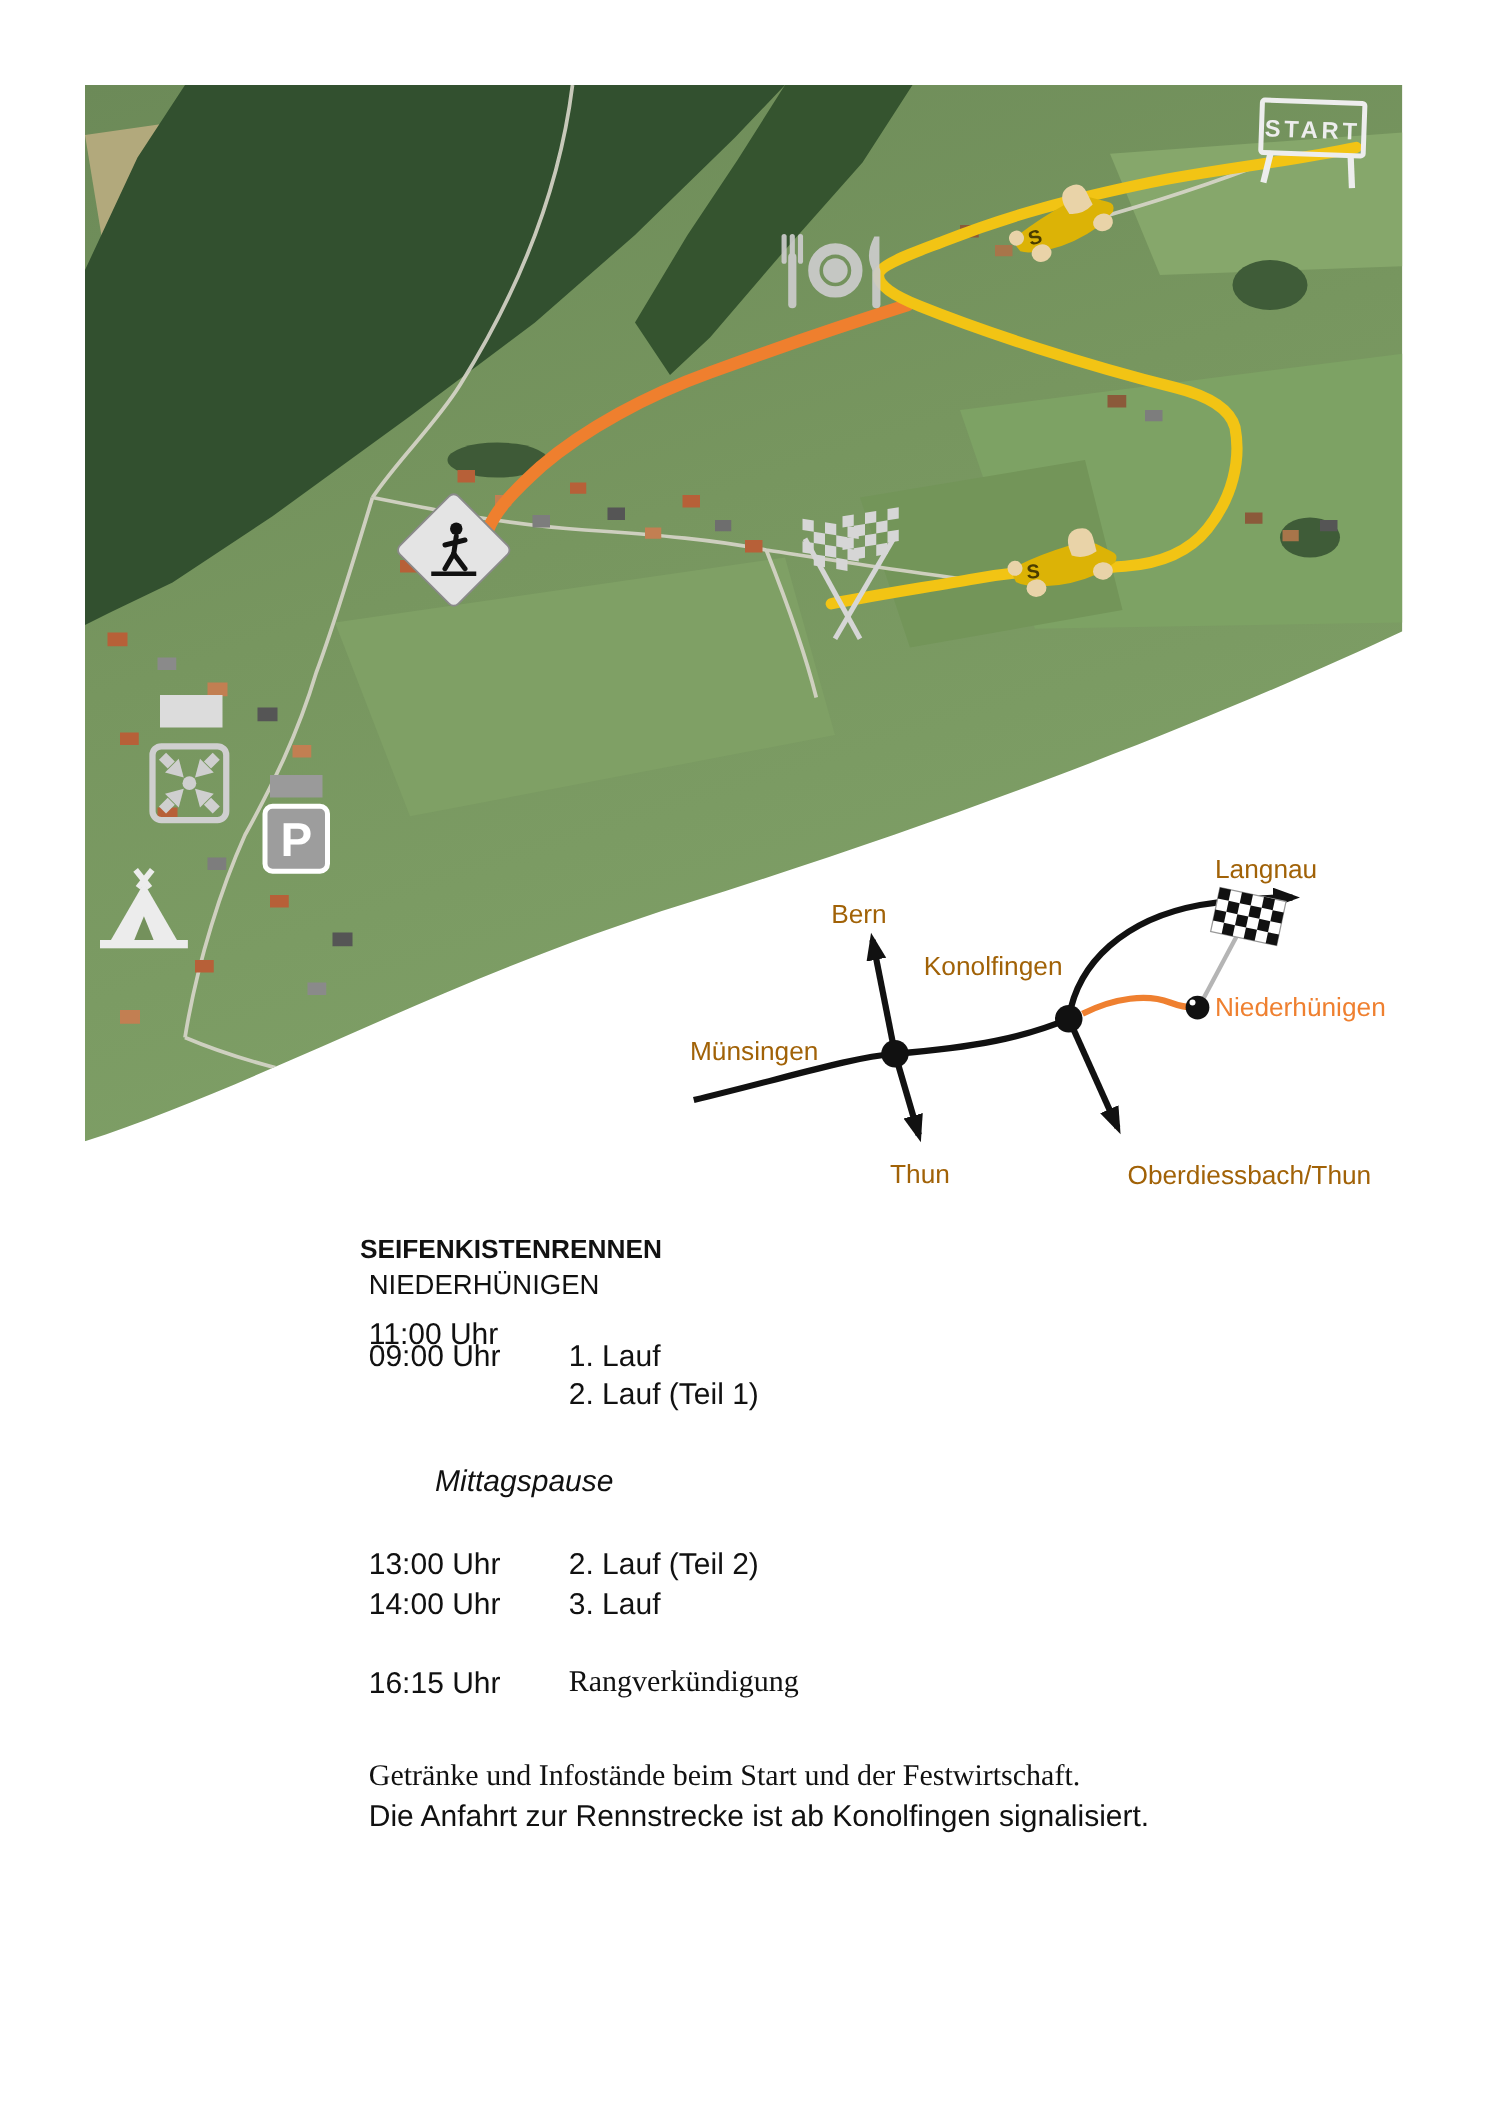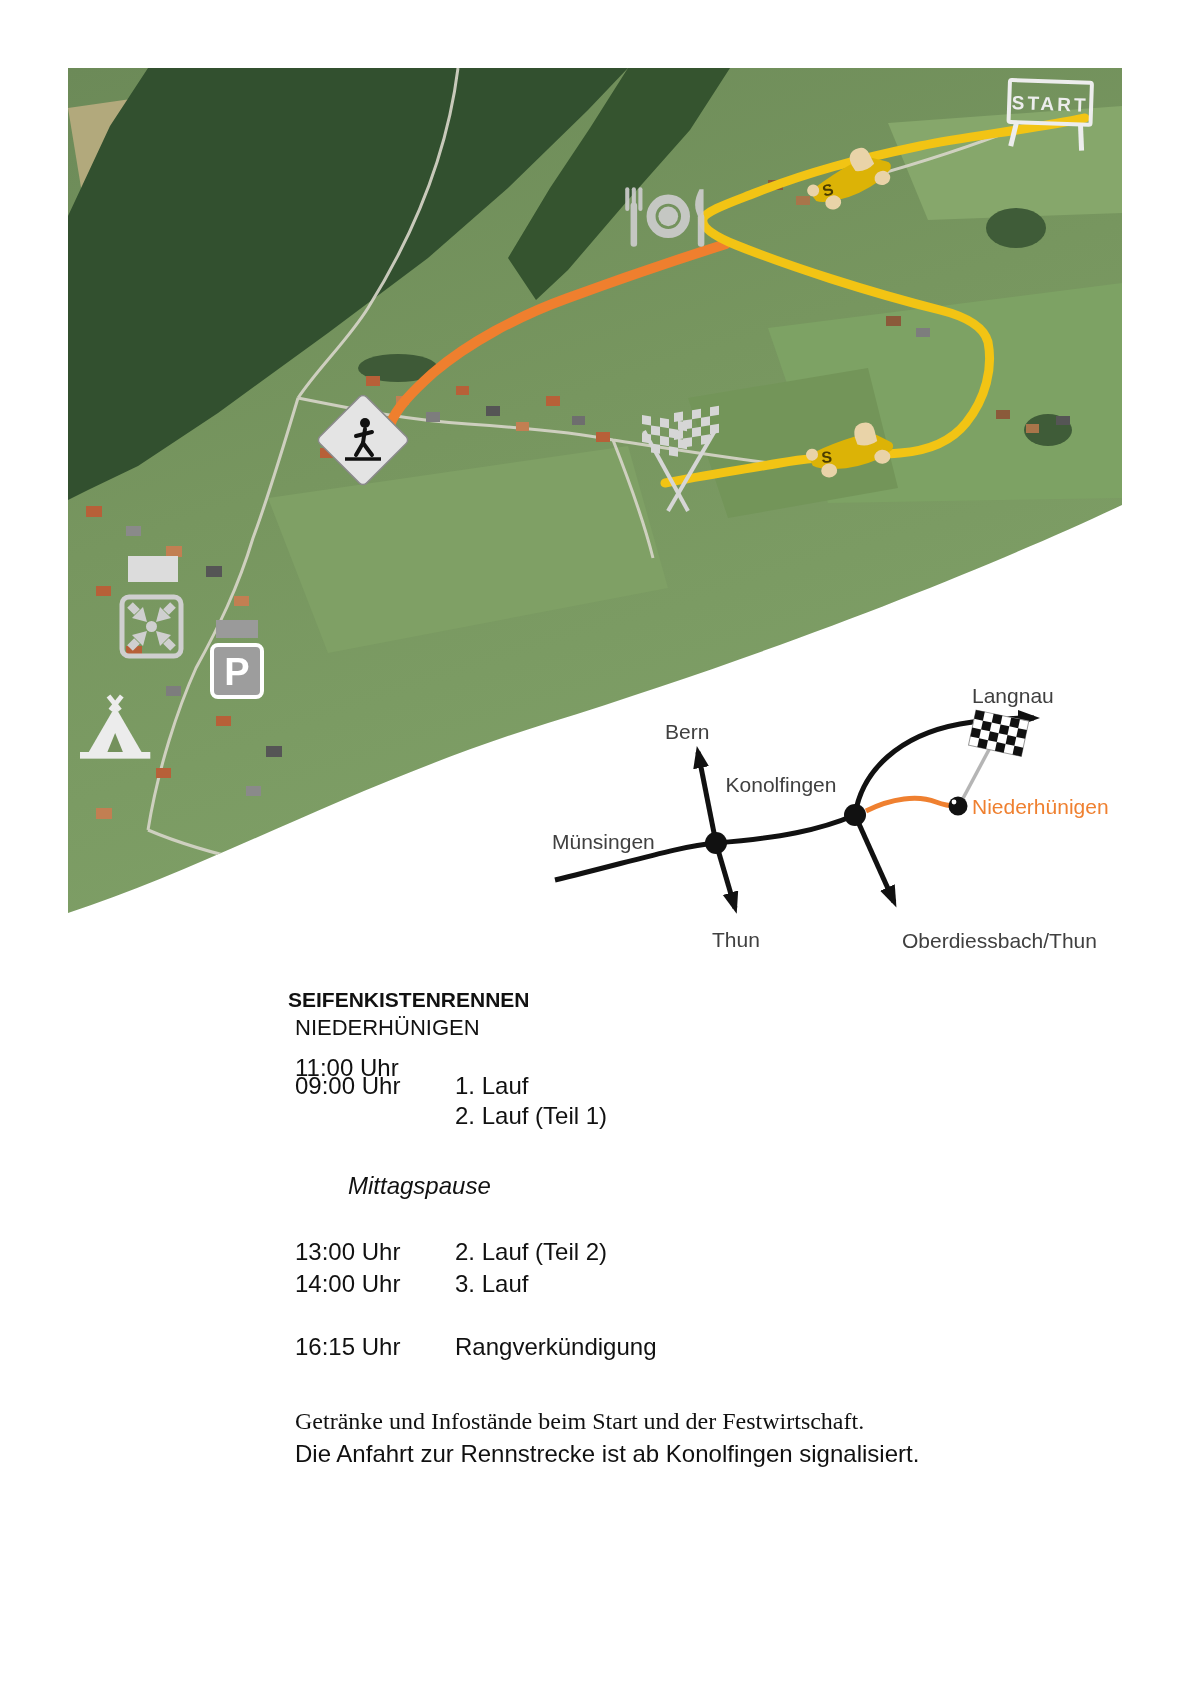--- a/index.html
+++ b/index.html
@@ -1,21 +1,21 @@
 <!DOCTYPE html>
 <html><head>
 <meta charset="utf-8">
 <style>
   html,body{margin:0;padding:0;background:#fff;}
   .page{position:relative;width:1190px;height:1683px;background:#fff;overflow:hidden;
         font-family:"Liberation Sans","DejaVu Sans",sans-serif;color:#111;}
   .map-wrap{position:absolute;left:68px;top:68px;width:1054px;height:848px;}
   .diagram{position:absolute;left:540px;top:640px;width:600px;height:340px;}
   .diagram svg{position:absolute;left:0;top:0;}
-  .dlabel{position:absolute;font-size:21px;color:#404040;white-space:nowrap;}
+  .dlabel{position:absolute;font-size:21px;color:#a16207;white-space:nowrap;}
   .dlabel.orange{color:#ef8030;}
   .sched{position:absolute;left:0;top:0;width:1190px;}
   .t-title{position:absolute;left:288px;top:988px;font-size:21px;font-weight:bold;}
   .t-sub{position:absolute;left:295px;top:1015px;font-size:22px;}
   .row-time{position:absolute;left:295px;font-size:24px;}
   .row-label{position:absolute;left:455px;font-size:24px;}
   .pause{position:absolute;left:348px;top:1172px;font-size:24px;font-style:italic;}
   .note{position:absolute;left:295px;font-size:24px;}
   .site{position:absolute;left:70px;top:1550px;font-size:49px;font-weight:bold;letter-spacing:-0.5px;}
 </style>
@@ -248,21 +248,21 @@
             <rect x="45" y="27" width="9" height="9"></rect>
         </g>
       </g>
       <circle cx="176" cy="203" r="11" fill="#111"></circle>
       <circle cx="315" cy="175" r="11" fill="#111"></circle>
       <circle cx="418" cy="166" r="9.5" fill="#111"></circle>
       <circle cx="414" cy="162" r="2.4" fill="#ffffff"></circle>
     </svg>
     <div class="dlabel" style="left:125px;top:80px;">Bern</div>
     <div class="dlabel" style="left:432px;top:44px;">Langnau</div>
-    <div class="dlabel" style="left:172px;top:133px;width:138px;text-align:center;">Konolfingen</div>
+    <div class="dlabel" style="left:172px;top:122px;width:138px;text-align:right;">Konolfingen</div>
     <div class="dlabel" style="left:12px;top:190px;width:142px;">Münsingen</div>
     <div class="dlabel" style="left:172px;top:288px;width:60px;text-align:left;">Thun</div>
     <div class="dlabel" style="left:362px;top:289px;">Oberdiessbach/Thun</div>
     <div class="dlabel orange" style="left:432px;top:155px;">Niederhünigen</div>
   </div>
 
   <div class="sched">
     <div class="t-title">SEIFENKISTENRENNEN</div>
     <div class="t-sub">NIEDERHÜNIGEN</div>
 
@@ -274,19 +274,19 @@
 
     <div class="pause">Mittagspause</div>
 
     <div class="row-time" style="top:1238px;">13:00 Uhr</div>
     <div class="row-label" style="top:1238px;">2. Lauf  (Teil 2)</div>
 
     <div class="row-time" style="top:1270px;">14:00 Uhr</div>
     <div class="row-label" style="top:1270px;">3. Lauf</div>
 
     <div class="row-time" style="top:1333px;">16:15 Uhr</div>
-    <div class="row-label" style="top:1333px;">Rangverkündigung</div>
+    <div class="row-label" style="top:1333px;font-family:Liberation Serif, serif;">Rangverkündigung</div>
 
     <div class="note" style="top:1408px;font-family:Liberation Serif, serif;">Getränke und Infostände beim Start und der Festwirtschaft.</div>
     <div class="note" style="top:1440px;">Die Anfahrt zur Rennstrecke ist ab Konolfingen signalisiert.</div>
   </div>
 
 </div>
 
 </body></html>

